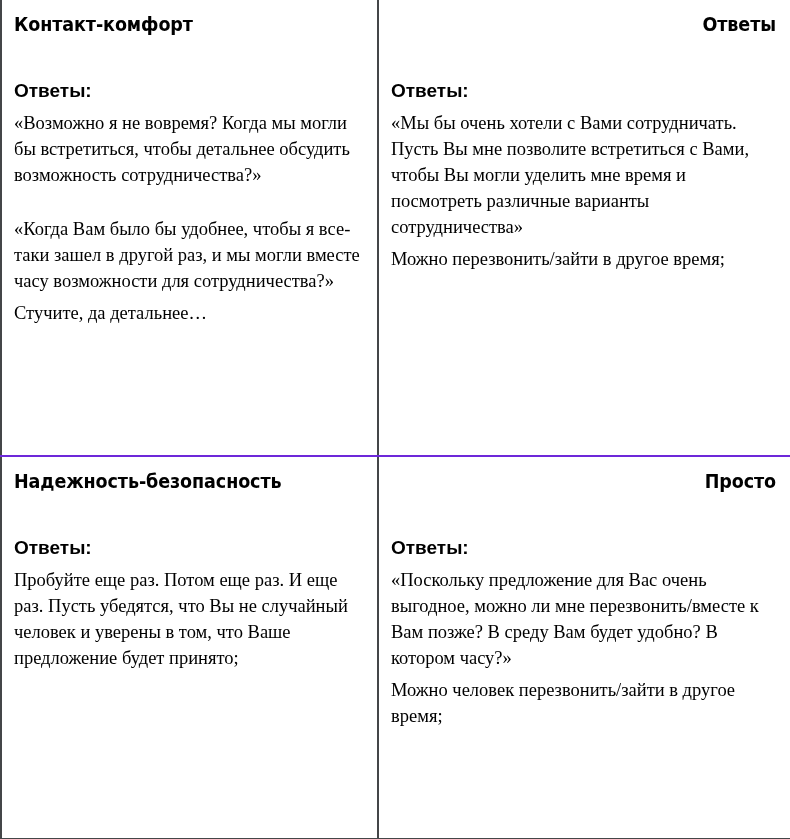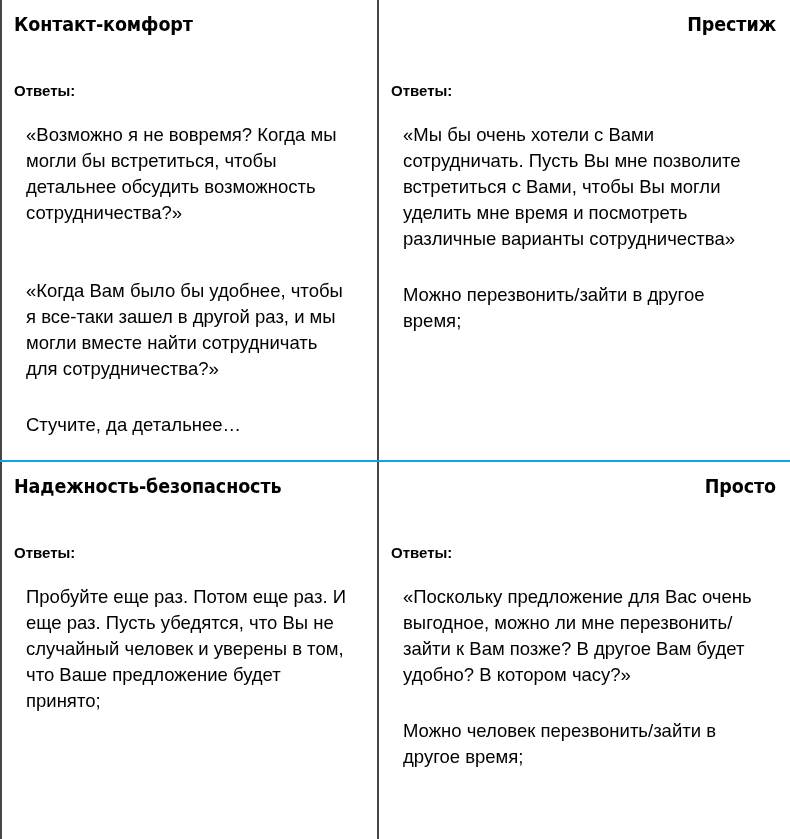--- a/index.html
+++ b/index.html
@@ -45,21 +45,21 @@
   
   table.grid td.col-left {
     border-right: 2px solid #444648;
     width: 377px;
   }
   table.grid td.col-right {
     width: 413px;
   }
   
   table.grid tr.row-top td.cell {
-    border-bottom: 2px solid #0ea5e9;
+    border-bottom: 2px solid #6d28d9;
     height: 456px;
   }
   table.grid tr.row-bottom td.cell {
     height: 383px;
   }
 
   .cell-title {
     font-family: "DejaVu Sans Condensed", "Liberation Sans Narrow", "Liberation Sans", sans-serif;
     font-weight: bold;
     font-size: 19.5px;
@@ -67,32 +67,32 @@
     letter-spacing: -0.1px;
     margin: 4px 0 0 0;
     white-space: nowrap;
   }
   .title-left  { text-align: left; }
   .title-right { text-align: right; }
 
   .answers-label {
     font-family: "Liberation Sans", "DejaVu Sans", sans-serif;
     font-weight: bold;
-    font-size: 15px;
+    font-size: 19px;
     line-height: 22px;
     margin: 0;
     padding: 0;
   }
 
   .para {
-    font-family: Liberation Sans, sans-serif;
+    font-family: Liberation Serif, serif;
     font-weight: normal;
     font-size: 18.5px;
     line-height: 26px;
-    margin: 12px;
+    margin: 0;
     padding: 0;
   }
 
   
   .gap-title-to-answers { height: 44px; }
   .gap-answers-to-body  { height: 8px; }
   .gap-para-big         { height: 28px; }
   .gap-para-small       { height: 6px; }
 </style>
 </head>
@@ -103,27 +103,27 @@
     <tbody>
       <tr class="row-top">
 
         <td class="cell col-left">
           <div class="cell-title title-left">Контакт-комфорт</div>
           <div class="gap-title-to-answers"></div>
           <div class="answers-label">Ответы:</div>
           <div class="gap-answers-to-body"></div>
           <p class="para">«Возможно я не вовремя? Когда мы могли бы встретиться, чтобы детальнее обсудить возможность сотрудничества?»</p>
           <div class="gap-para-big"></div>
-          <p class="para">«Когда Вам было бы удобнее, чтобы я все-таки зашел в другой раз, и мы могли вместе найти сотрудничать для сотрудничества?»</p>
+          <p class="para">«Когда Вам было бы удобнее, чтобы я все-таки зашел в другой раз, и мы могли вместе часу возможности для сотрудничества?»</p>
           <div class="gap-para-small"></div>
           <p class="para">Стучите, да детальнее…</p>
         </td>
 
         <td class="cell col-right">
-          <div class="cell-title title-right">Престиж</div>
+          <div class="cell-title title-right">Ответы</div>
           <div class="gap-title-to-answers"></div>
           <div class="answers-label">Ответы:</div>
           <div class="gap-answers-to-body"></div>
           <p class="para">«Мы бы очень хотели с Вами сотрудничать. Пусть Вы мне позволите встретиться с Вами, чтобы Вы могли уделить мне время и посмотреть различные варианты сотрудничества»</p>
           <div class="gap-para-small"></div>
           <p class="para">Можно перезвонить/зайти в другое время;</p>
         </td>
       </tr>
 
       <tr class="row-bottom">
@@ -134,20 +134,20 @@
           <div class="answers-label">Ответы:</div>
           <div class="gap-answers-to-body"></div>
           <p class="para">Пробуйте еще раз. Потом еще раз. И еще раз. Пусть убедятся, что Вы не случайный человек и уверены в том, что Ваше предложение будет принято;</p>
         </td>
 
         <td class="cell col-right">
           <div class="cell-title title-right">Просто</div>
           <div class="gap-title-to-answers"></div>
           <div class="answers-label">Ответы:</div>
           <div class="gap-answers-to-body"></div>
-          <p class="para">«Поскольку предложение для Вас очень выгодное, можно ли мне перезвонить/зайти к Вам позже? В другое Вам будет удобно? В котором часу?»</p>
+          <p class="para">«Поскольку предложение для Вас очень выгодное, можно ли мне перезвонить/вместе к Вам позже? В среду Вам будет удобно? В котором часу?»</p>
           <div class="gap-para-small"></div>
           <p class="para">Можно человек перезвонить/зайти в другое время;</p>
         </td>
       </tr>
     </tbody>
   </table>
 </div>
 
 </body></html>

